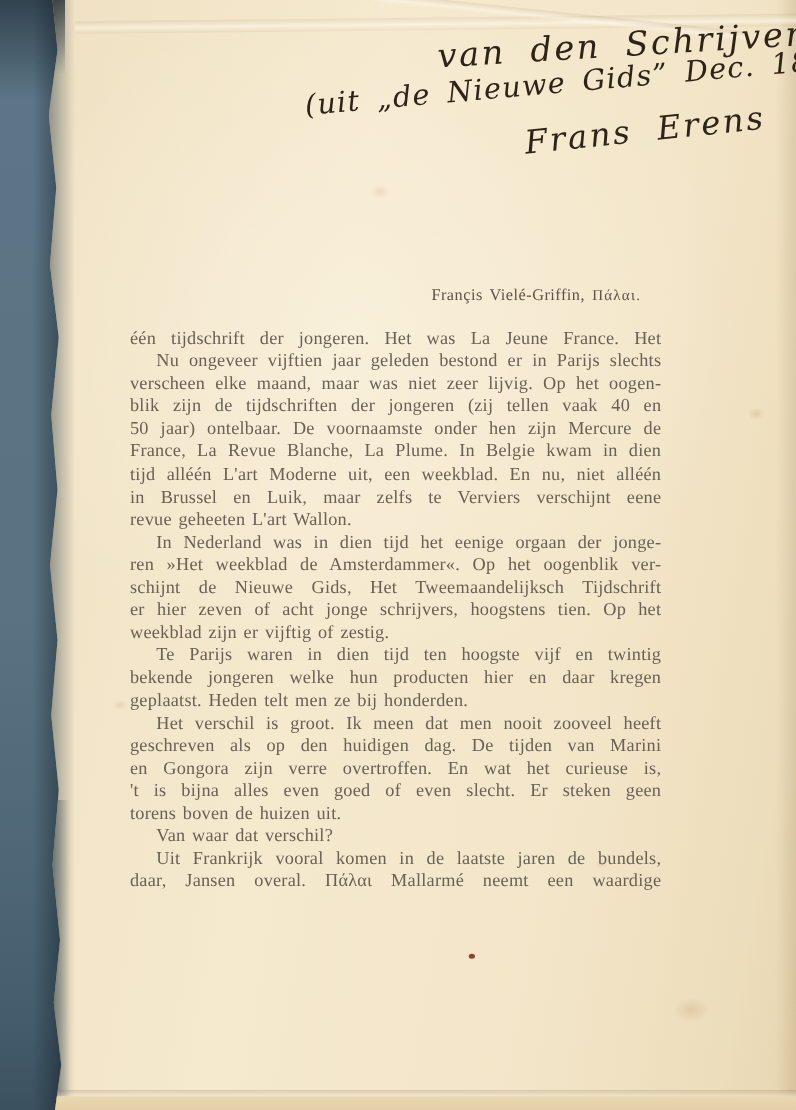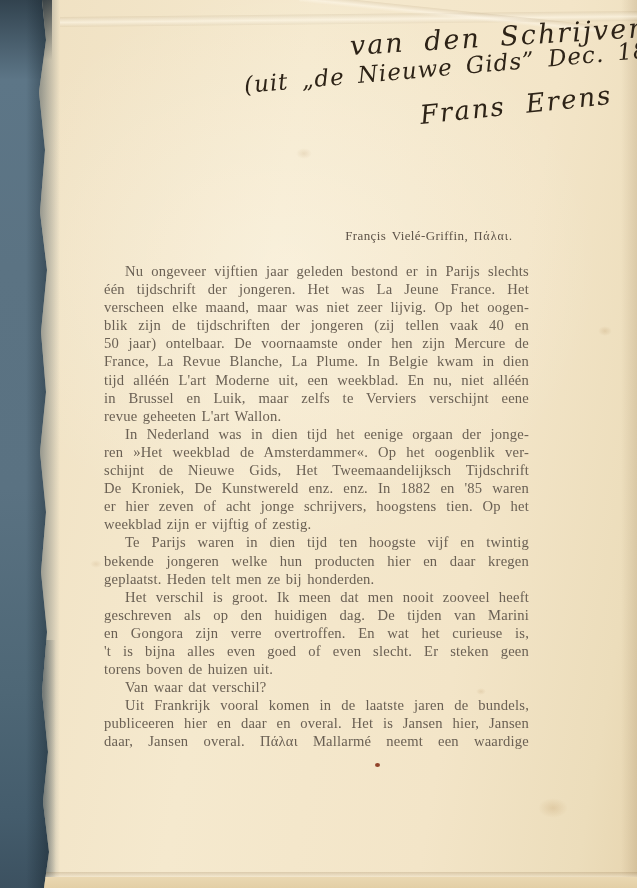--- a/index.html
+++ b/index.html
@@ -119,43 +119,41 @@
     <div class="spot spot-e"></div>
 
     <div class="hw hw1">van den Schrijver</div>
     <div class="hw hw2">(uit „de Nieuwe Gids” Dec. 1895)</div>
     <div class="hw hw3">Frans Erens</div>
 
 
     <div class="byline"><span>Françis Vielé-Griffin,</span> <span class="greek">Πάλαι.</span></div>
 
     <div class="body-text">
+        <div class="line j">één tijdschrift der jongeren. Het was La Jeune France. Het</div>
         <div class="line j ind">Nu ongeveer vijftien jaar geleden bestond er in Parijs slechts</div>
-        <div class="line j">één tijdschrift der jongeren. Het was La Jeune France. Het</div>
         <div class="line j">verscheen elke maand, maar was niet zeer lijvig. Op het oogen-</div>
         <div class="line j">blik zijn de tijdschriften der jongeren (zij tellen vaak 40 en</div>
         <div class="line j">50 jaar) ontelbaar. De voornaamste onder hen zijn Mercure de</div>
         <div class="line j">France, La Revue Blanche, La Plume. In Belgie kwam in dien</div>
         <div class="line j">tijd alléén L'art Moderne uit, een weekblad. En nu, niet alléén</div>
         <div class="line j">in Brussel en Luik, maar zelfs te Verviers verschijnt eene</div>
         <div class="line">revue geheeten L'art Wallon.</div>
         <div class="line j ind">In Nederland was in dien tijd het eenige orgaan der jonge-</div>
         <div class="line j">ren »Het weekblad de Amsterdammer«. Op het oogenblik ver-</div>
         <div class="line j">schijnt de Nieuwe Gids, Het Tweemaandelijksch Tijdschrift</div>
-        <div class="line j">De Kroniek, De Kunstwereld enz. enz. In 1882 en '85 waren</div>
         <div class="line j">er hier zeven of acht jonge schrijvers, hoogstens tien. Op het</div>
         <div class="line">weekblad zijn er vijftig of zestig.</div>
         <div class="line j ind">Te Parijs waren in dien tijd ten hoogste vijf en twintig</div>
         <div class="line j">bekende jongeren welke hun producten hier en daar kregen</div>
         <div class="line">geplaatst. Heden telt men ze bij honderden.</div>
         <div class="line j ind">Het verschil is groot. Ik meen dat men nooit zooveel heeft</div>
         <div class="line j">geschreven als op den huidigen dag. De tijden van Marini</div>
         <div class="line j">en Gongora zijn verre overtroffen. En wat het curieuse is,</div>
         <div class="line j">'t is bijna alles even goed of even slecht. Er steken geen</div>
         <div class="line">torens boven de huizen uit.</div>
         <div class="line ind">Van waar dat verschil?</div>
         <div class="line j ind">Uit Frankrijk vooral komen in de laatste jaren de bundels,</div>
-        <div class="line j">publiceeren hier en daar en overal. Het is Jansen hier, Jansen</div>
         <div class="line j">daar, Jansen overal. Πάλαι Mallarmé neemt een waardige</div>
       </div>
   </div>
 
 </div>
 
 </body></html>

